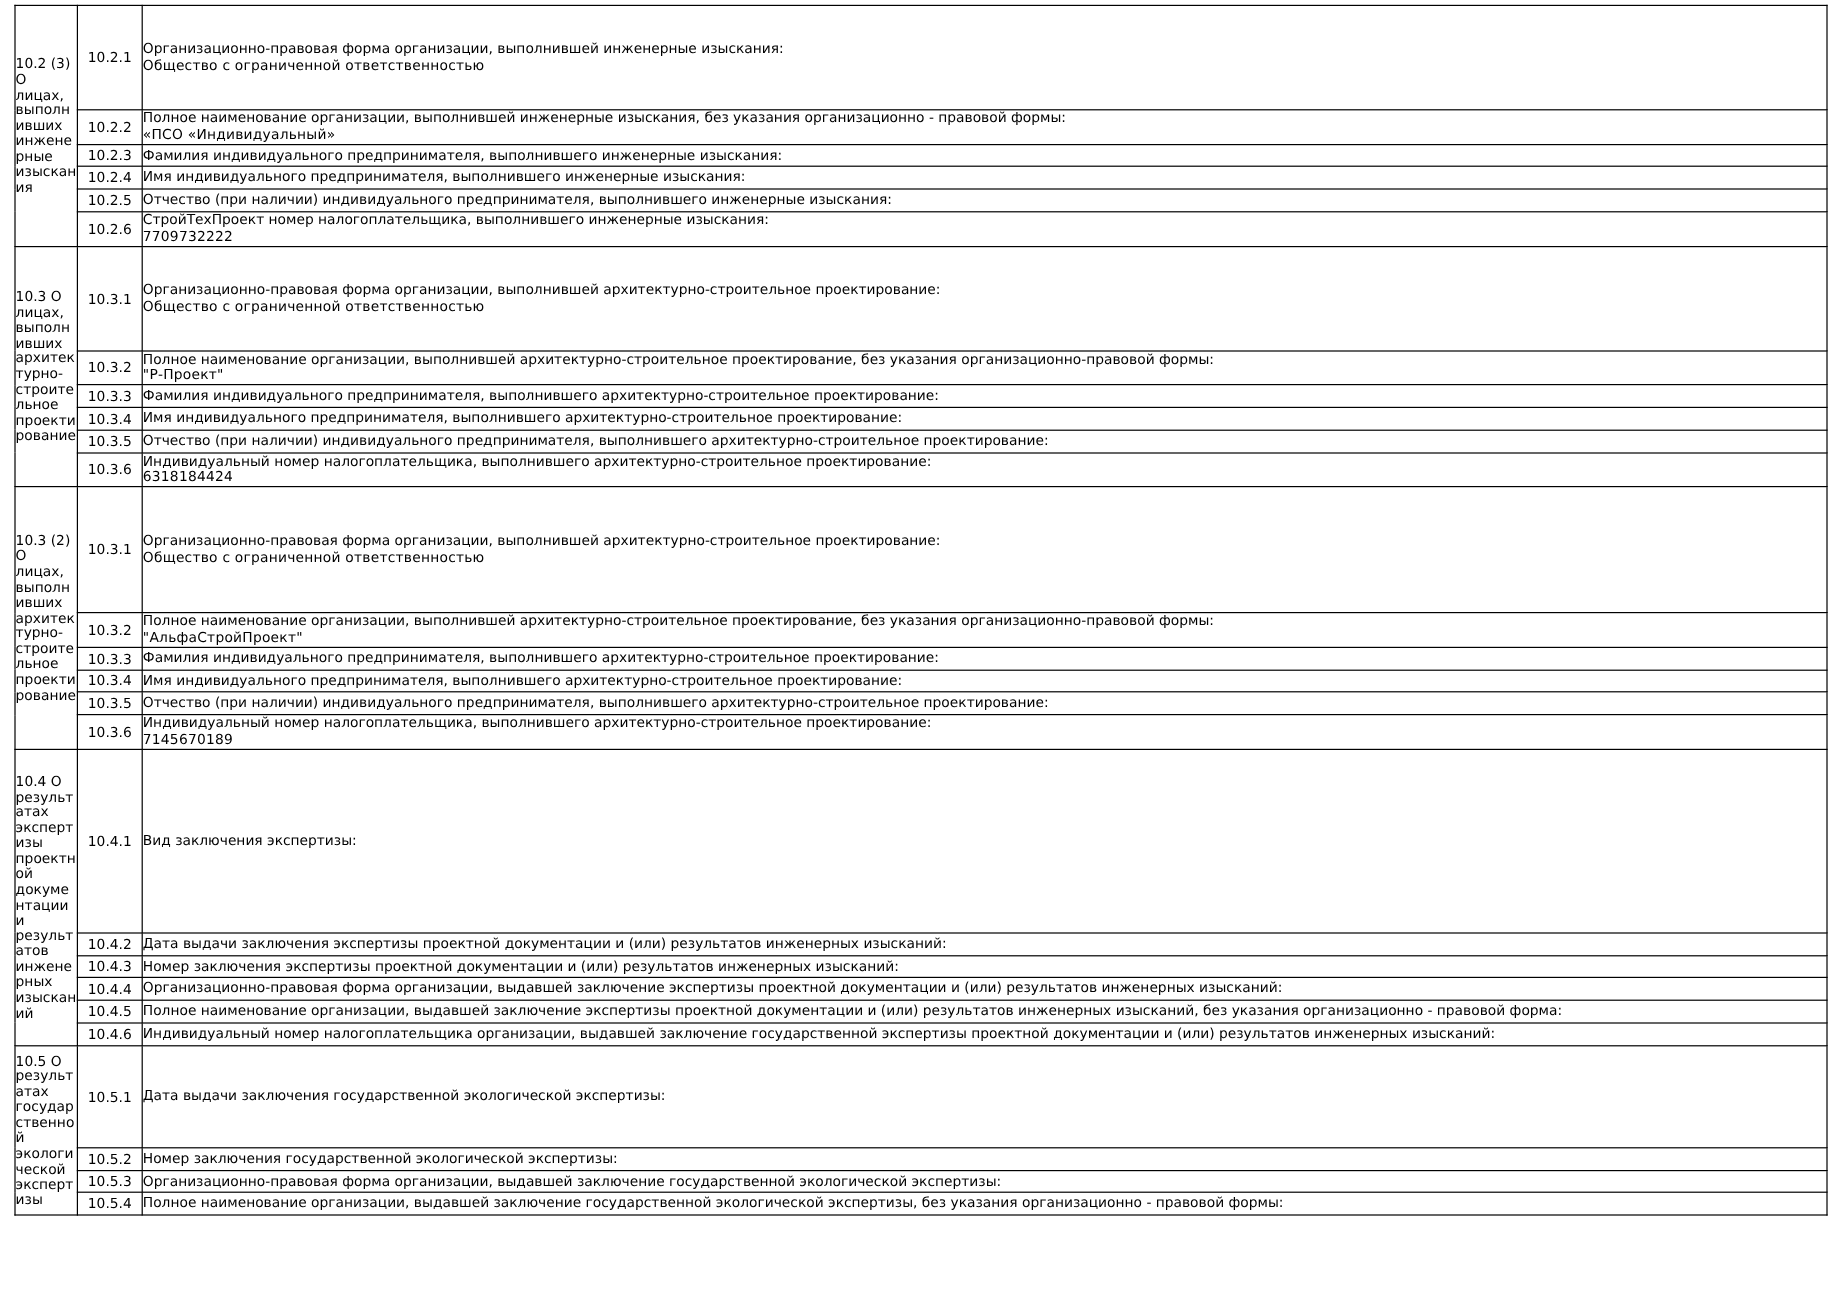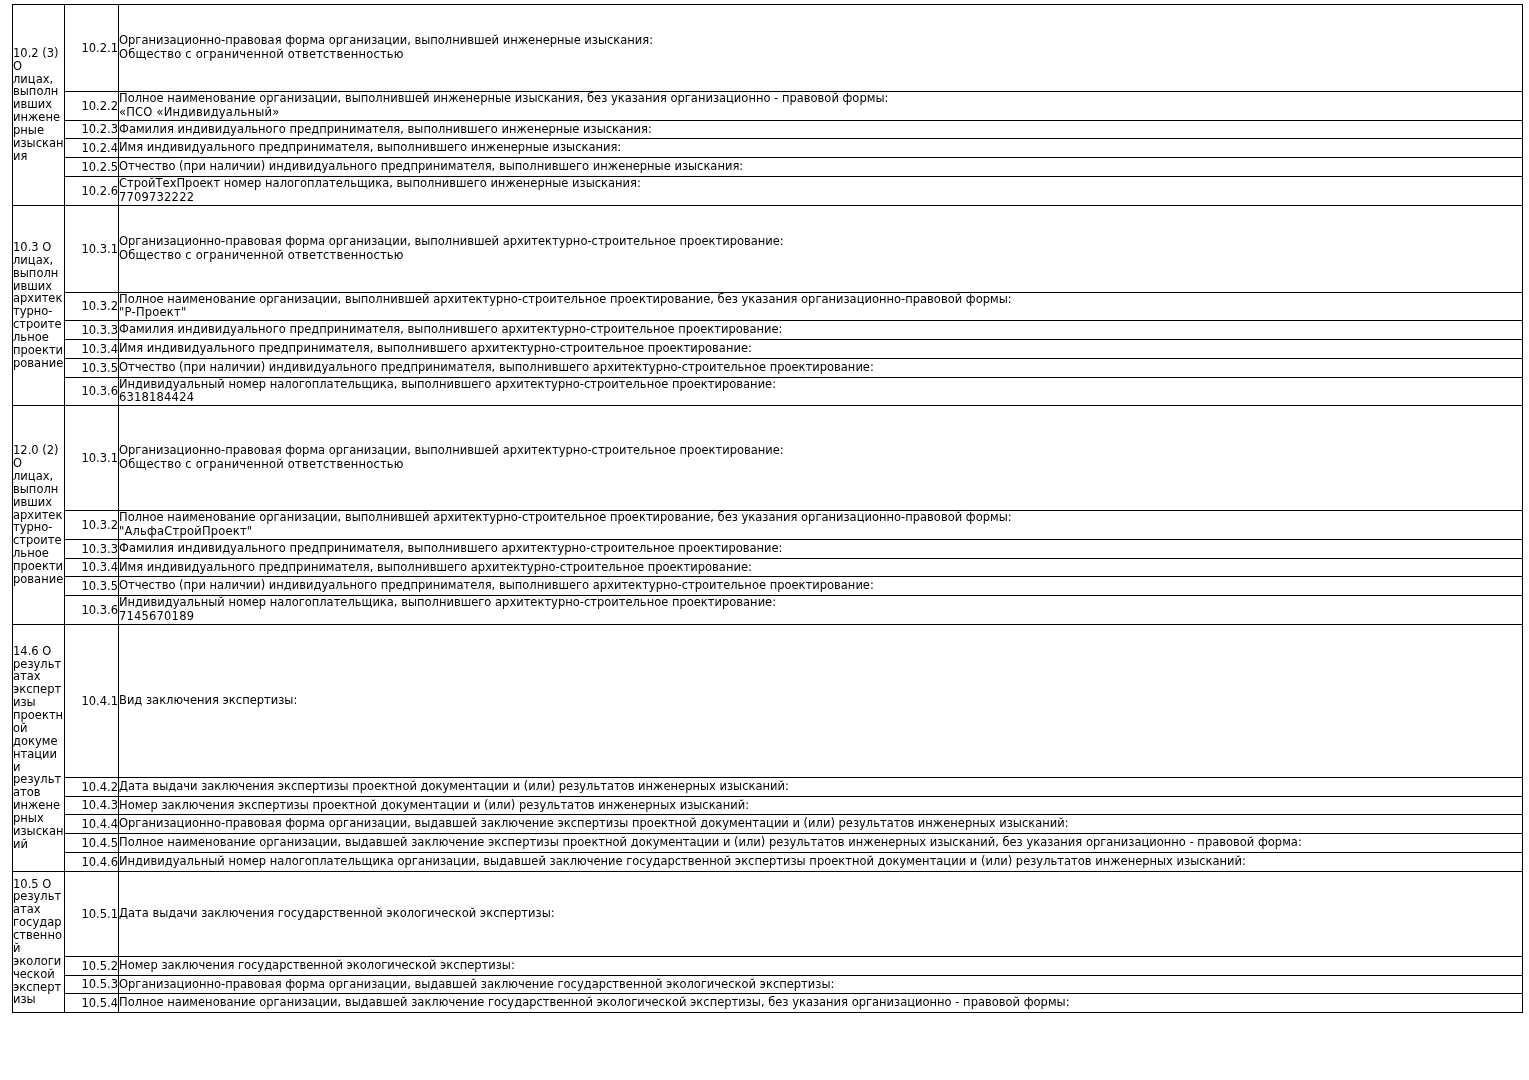--- a/index.html
+++ b/index.html
@@ -35,21 +35,21 @@
   .group-cell {
     vertical-align: middle;
     padding: 2px 1px 2px 2px;
     line-height: 1.12;
     font-size: 11.5px;
     word-wrap: break-word;
     overflow-wrap: break-word;
     hyphens: manual;
   }
   .code-cell {
-    text-align: right;
+    text-align: center;
     padding: 2px 2px 2px 4px;
     font-size: 11.5px;
     white-space: nowrap;
   }
   .body-cell {
     padding: 2px 4px 2px 5px;
     line-height: 1.2;
   }
   .lbl {
     display: block;
@@ -155,21 +155,21 @@
       </tr>
       <tr>
         <td class="code-cell">10.3.6</td>
         <td class="body-cell">
           <span class="lbl">Индивидуальный номер налогоплательщика, выполнившего архитектурно-строительное проектирование:</span>
           <span class="val">6318184424</span>
         </td>
       </tr>
 
       <tr>
-        <td class="group-cell overlap" rowspan="6">12.0 (2) О лицах, выполнивших архитектурно-строительное проектирование</td>
+        <td class="group-cell overlap" rowspan="6">10.3 (2) О лицах, выполнивших архитектурно-строительное проектирование</td>
         <td class="code-cell">10.3.1</td>
         <td class="body-cell" style="height:104px">
           <span class="lbl">Организационно-правовая форма организации, выполнившей архитектурно-строительное проектирование:</span>
           <span class="val">Общество с ограниченной ответственностью</span>
         </td>
       </tr>
       <tr>
         <td class="code-cell">10.3.2</td>
         <td class="body-cell">
           <span class="lbl">Полное наименование организации, выполнившей архитектурно-строительное проектирование, без указания организационно-правовой формы:</span>
@@ -196,21 +196,21 @@
       </tr>
       <tr>
         <td class="code-cell">10.3.6</td>
         <td class="body-cell">
           <span class="lbl">Индивидуальный номер налогоплательщика, выполнившего архитектурно-строительное проектирование:</span>
           <span class="val">7145670189</span>
         </td>
       </tr>
 
       <tr>
-        <td class="group-cell overlap" rowspan="6">14.6 О результатах экспертизы проектной документации и результатов инженерных изысканий</td>
+        <td class="group-cell overlap" rowspan="6">10.4 О результатах экспертизы проектной документации и результатов инженерных изысканий</td>
         <td class="code-cell">10.4.1</td>
         <td class="body-cell" style="height:152px">
           <span class="lbl">Вид заключения экспертизы:</span>
         </td>
       </tr>
       <tr class="row-single">
         <td class="code-cell">10.4.2</td>
         <td class="body-cell">
           <span class="lbl">Дата выдачи заключения экспертизы проектной документации и (или) результатов инженерных изысканий:</span>
         </td>

